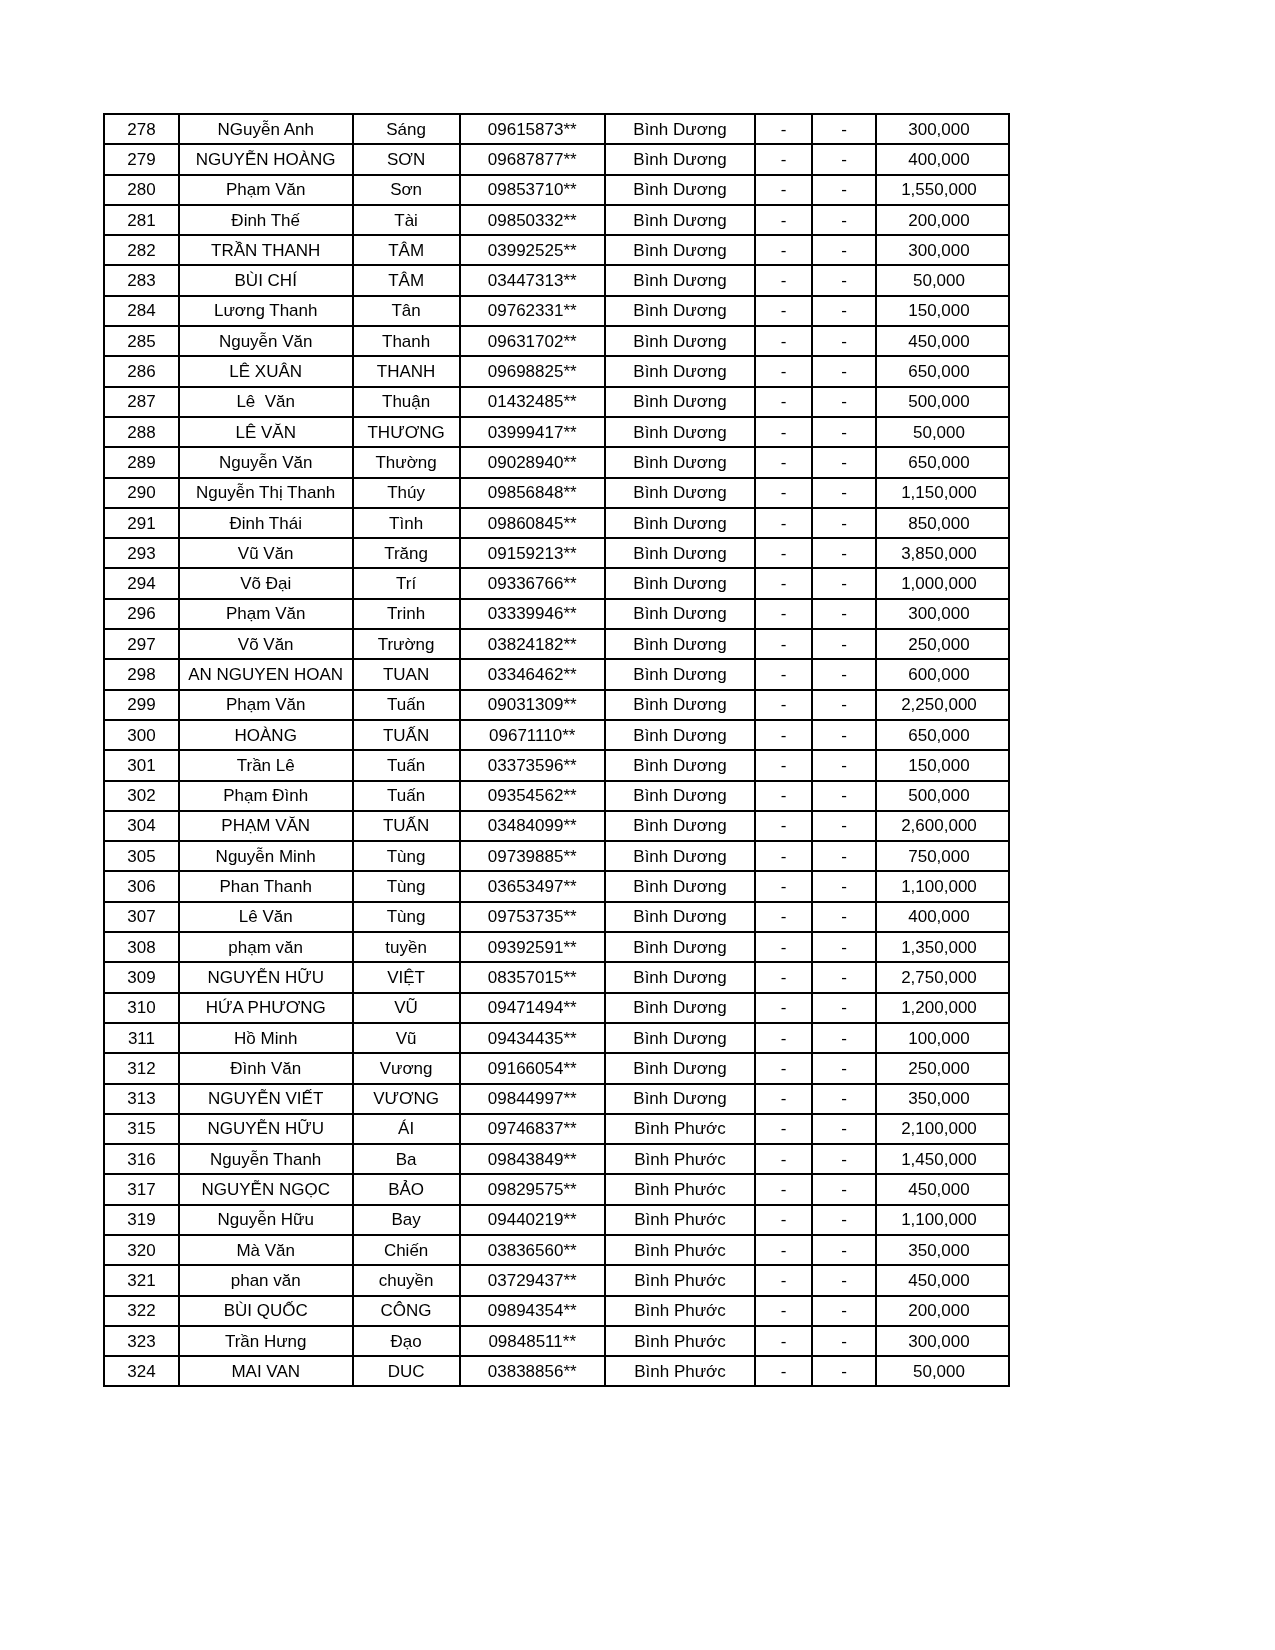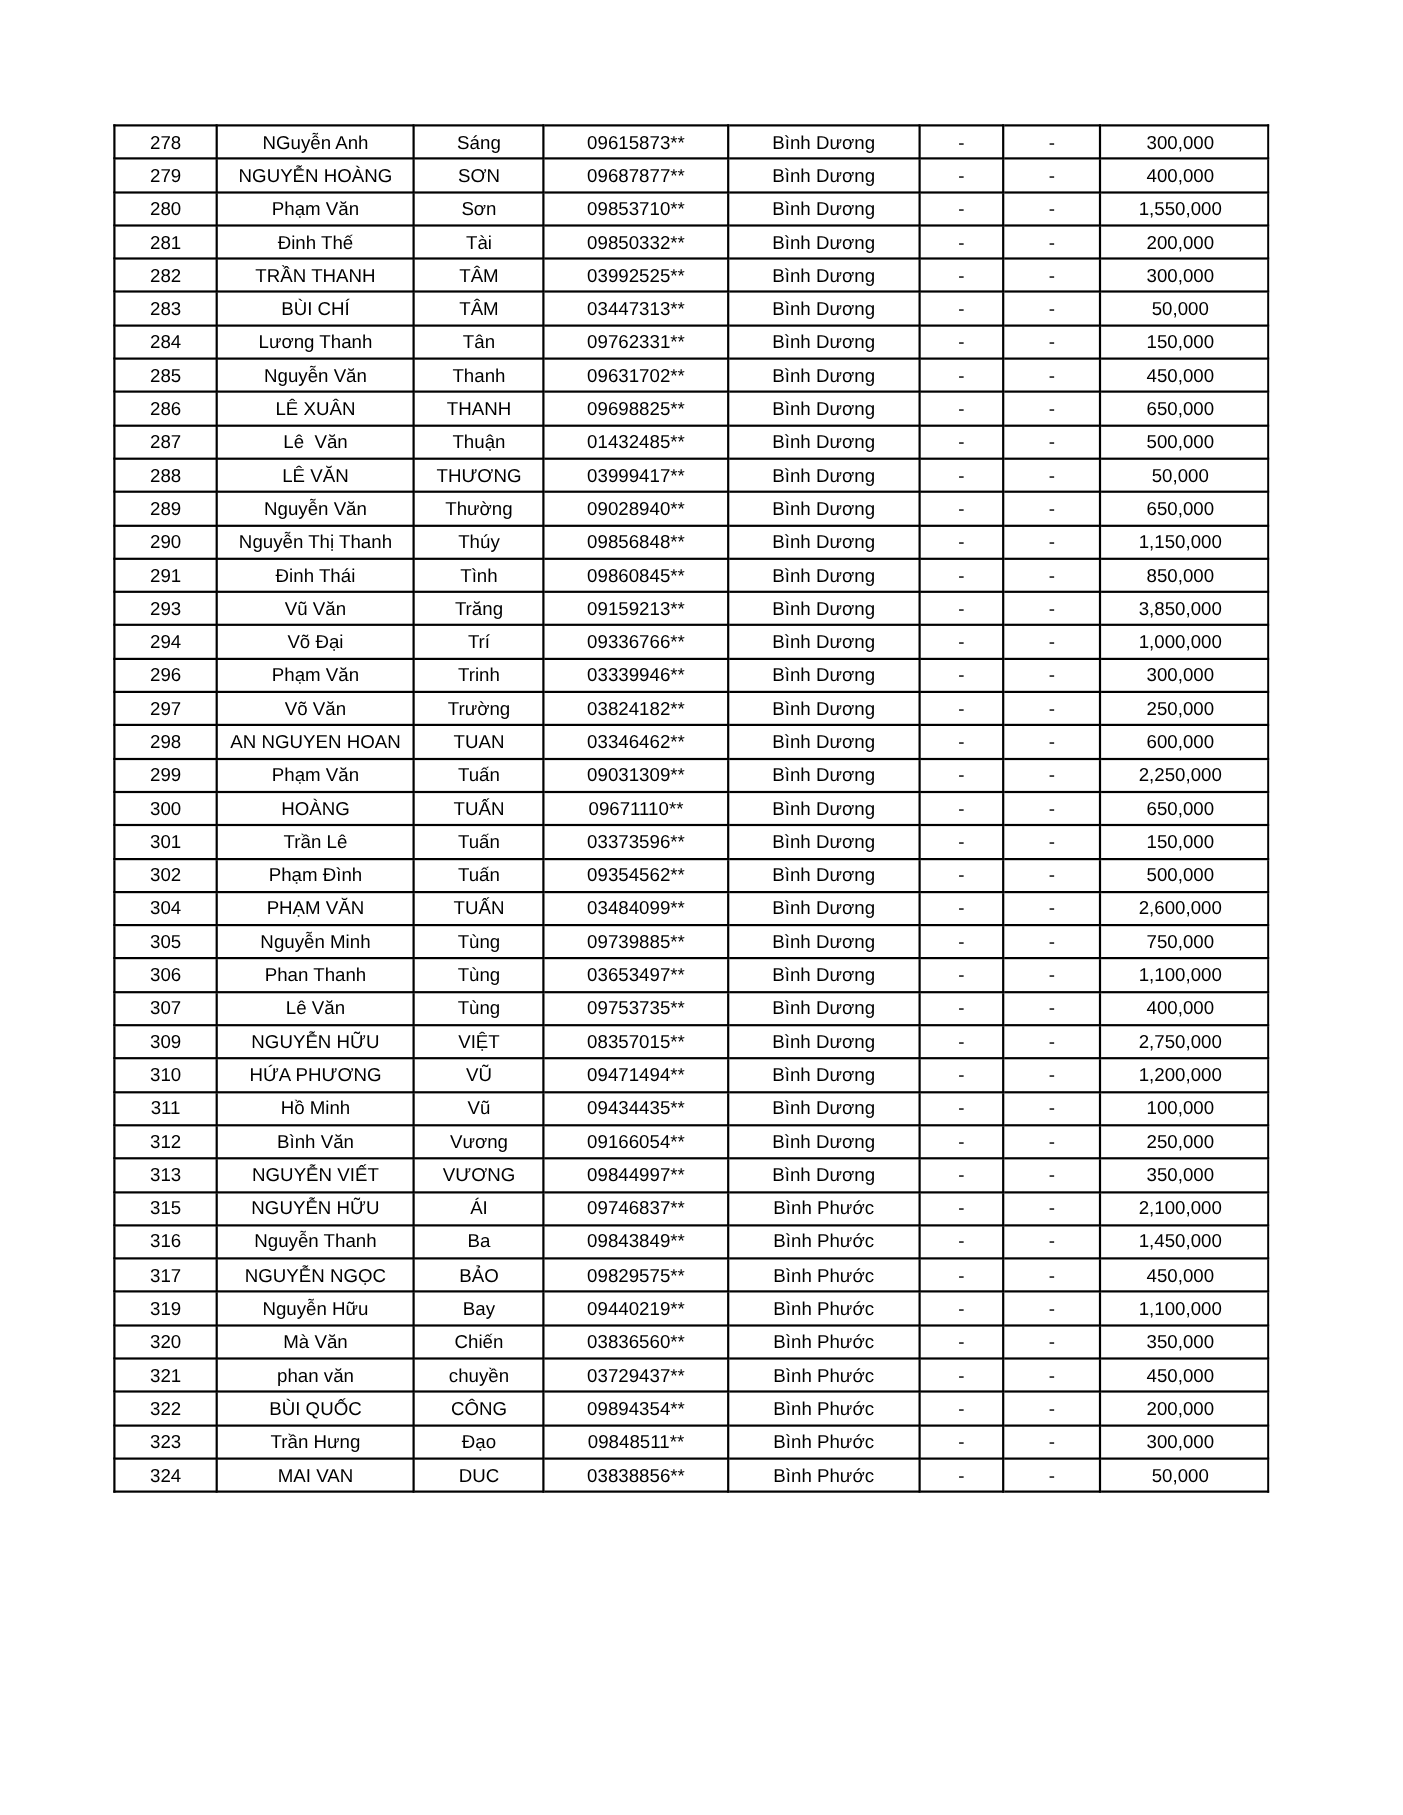--- a/index.html
+++ b/index.html
@@ -2,26 +2,25 @@
 <html><head>
 <meta charset="utf-8">
 <style>
   html, body {
     margin: 0;
     padding: 0;
     background: #ffffff;
   }
   .page {
     position: relative;
-    width: 1142px;
+    width: 1010px;
     height: 1650px;
     background: #ffffff;
     font-family: "Liberation Sans", sans-serif;
     overflow: hidden;
-    padding-left: 12px;
   }
   table.data-table {
     position: absolute;
     left: 103px;
     top: 113px;
     border-collapse: collapse;
     table-layout: fixed;
   }
   table.data-table td {
     border: 2px solid #000000;
@@ -321,20 +320,30 @@
           <td>307</td>
           <td>Lê Văn</td>
           <td>Tùng</td>
           <td>09753735**</td>
           <td>Bình Dương</td>
           <td>-</td>
           <td>-</td>
           <td>400,000</td>
         </tr>
         <tr>
+          <td>308</td>
+          <td>phạm văn</td>
+          <td>tuyền</td>
+          <td>09392591**</td>
+          <td>Bình Dương</td>
+          <td>-</td>
+          <td>-</td>
+          <td>1,350,000</td>
+        </tr>
+        <tr>
           <td>309</td>
           <td>NGUYỄN HỮU</td>
           <td>VIỆT</td>
           <td>08357015**</td>
           <td>Bình Dương</td>
           <td>-</td>
           <td>-</td>
           <td>2,750,000</td>
         </tr>
         <tr>
@@ -352,21 +361,21 @@
           <td>Hồ Minh</td>
           <td>Vũ</td>
           <td>09434435**</td>
           <td>Bình Dương</td>
           <td>-</td>
           <td>-</td>
           <td>100,000</td>
         </tr>
         <tr>
           <td>312</td>
-          <td>Bình Văn</td>
+          <td>Đình Văn</td>
           <td>Vương</td>
           <td>09166054**</td>
           <td>Bình Dương</td>
           <td>-</td>
           <td>-</td>
           <td>250,000</td>
         </tr>
         <tr>
           <td>313</td>
           <td>NGUYỄN VIẾT</td>

